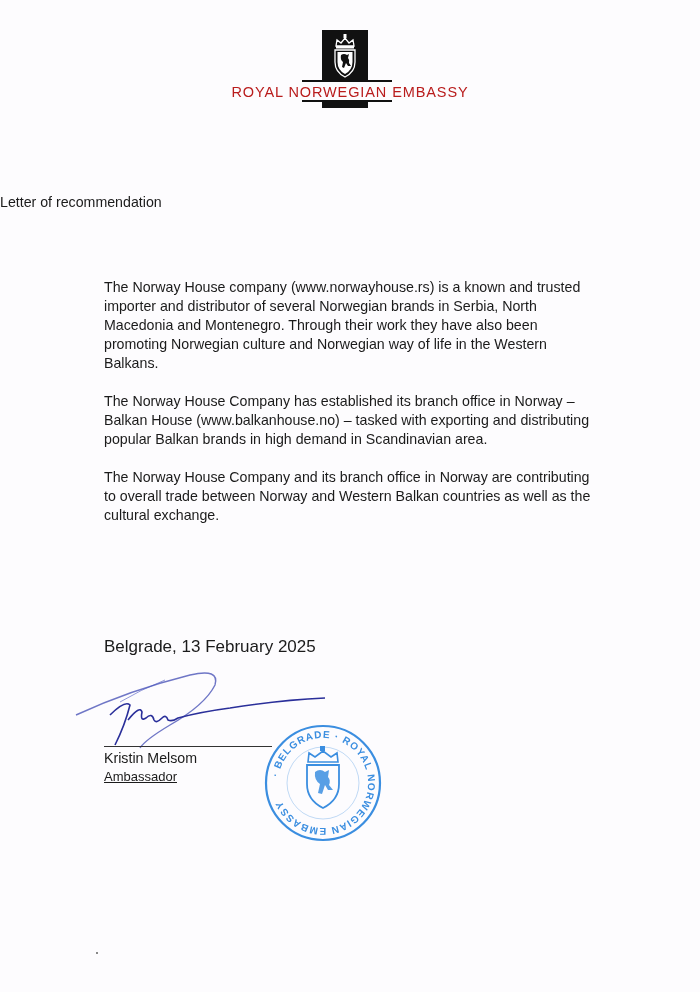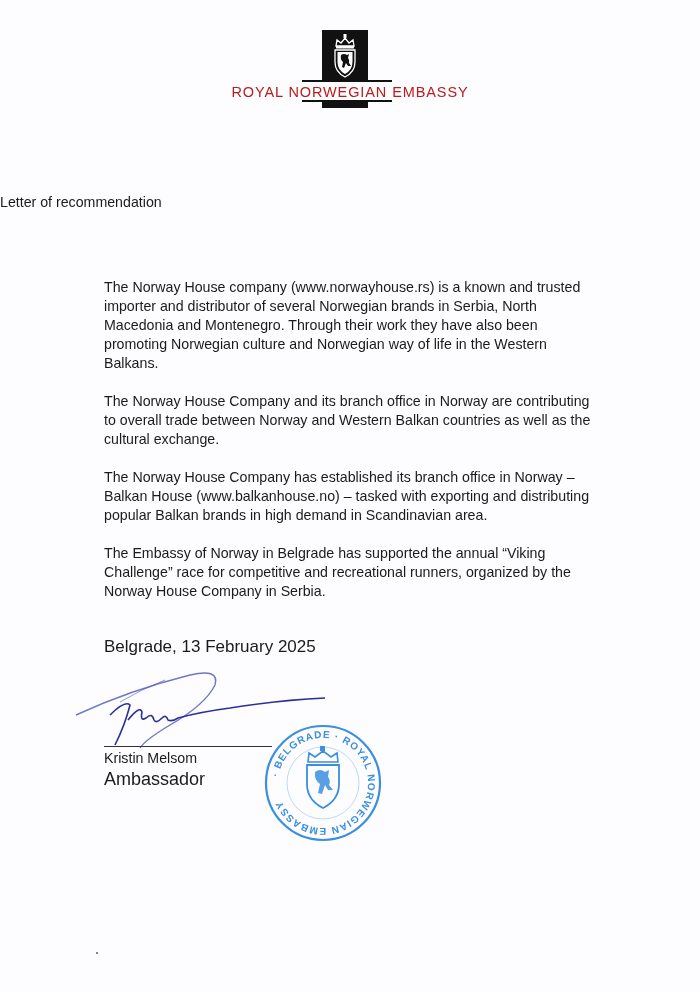--- a/index.html
+++ b/index.html
@@ -21,21 +21,21 @@
   .stem-bottom { position: absolute; left: 322px; top: 102px; width: 46px; height: 6px; background: #111; }
 
   .title {
     position: absolute; left: 0; top: 194px; width: 700px; text-align: left; font-size: 14.2px;
   }
   .body-text { position: absolute; left: 104px; top: 278px; width: 500px; font-size: 14.2px; line-height: 19px; }
   .body-text p { margin: 0 0 19px 0; }
   .date-line { position: absolute; left: 104px; top: 637px; font-size: 17px; }
   .sig-line { position: absolute; left: 104px; top: 746px; width: 168px; height: 1px; background: #333; }
   .signatory-name { position: absolute; left: 104px; top: 750px; font-size: 14.2px; }
-  .signatory-title { position: absolute; left: 104px; top: 769px; font-size: 18px; }
+  .signatory-title { position: absolute; left: 104px; top: 769px; font-size: 13px; text-decoration: underline; }
   .signature { position: absolute; left: 70px; top: 660px; }
   .stamp { position: absolute; left: 262px; top: 722px; }
   .speck { position: absolute; left: 96px; top: 952px; width: 2px; height: 2px; background: #888; }
 </style>
 </head>
 <body>
 
 <div class="header">
   <div class="emblem-box">
     <svg width="46" height="50" viewBox="0 0 46 50">
@@ -53,23 +53,22 @@
   <div class="rule-top"></div>
   <div class="embassy-name">ROYAL NORWEGIAN EMBASSY</div>
   <div class="rule-bottom"></div>
   <div class="stem-bottom"></div>
 </div>
 
 <div class="title">Letter of recommendation</div>
 
 <div class="body-text">
   <p>The Norway House company (www.norwayhouse.rs) is a known and trusted importer and distributor of several Norwegian brands in Serbia, North Macedonia and Montenegro. Through their work they have also been promoting Norwegian culture and Norwegian way of life in the Western Balkans.</p>
+  <p>The Norway House Company has established its branch office in Norway – Balkan House (www.balkanhouse.no) – tasked with exporting and distributing popular Balkan brands in high demand in Scandinavian area.</p>
   <p>The Norway House Company and its branch office in Norway are contributing to overall trade between Norway and Western Balkan countries as well as the cultural exchange.</p>
-  <p>The Norway House Company has established its branch office in Norway – Balkan House (www.balkanhouse.no) – tasked with exporting and distributing popular Balkan brands in high demand in Scandinavian area.</p>
-  <p>The Embassy of Norway in Belgrade has supported the annual “Viking Challenge” race for competitive and recreational runners, organized by the Norway House Company in Serbia.</p>
 </div>
 
 <div class="date-line">Belgrade, 13 February 2025</div>
 
 <svg class="signature" width="260" height="90" viewBox="0 0 260 90">
   <path d="M6 55 Q60 30 120 15 Q150 8 145 25 Q135 45 100 65 Q75 80 70 88" fill="none" stroke="#3f49b3" stroke-width="1.4" opacity="0.75"></path>
   <path d="M40 55 Q55 40 60 45 Q55 65 45 85" fill="none" stroke="#2a2f9a" stroke-width="1.6"></path>
   <path d="M58 60 Q70 45 72 52 Q70 62 76 58 Q82 52 84 60 Q86 64 92 58 Q96 54 98 60 Q102 62 108 58 Q130 52 160 48 Q210 40 255 38" fill="none" stroke="#2a2f9a" stroke-width="1.6"></path>
   <path d="M50 42 Q70 30 95 20" fill="none" stroke="#4a55c0" stroke-width="1" opacity="0.6"></path>
 </svg>

